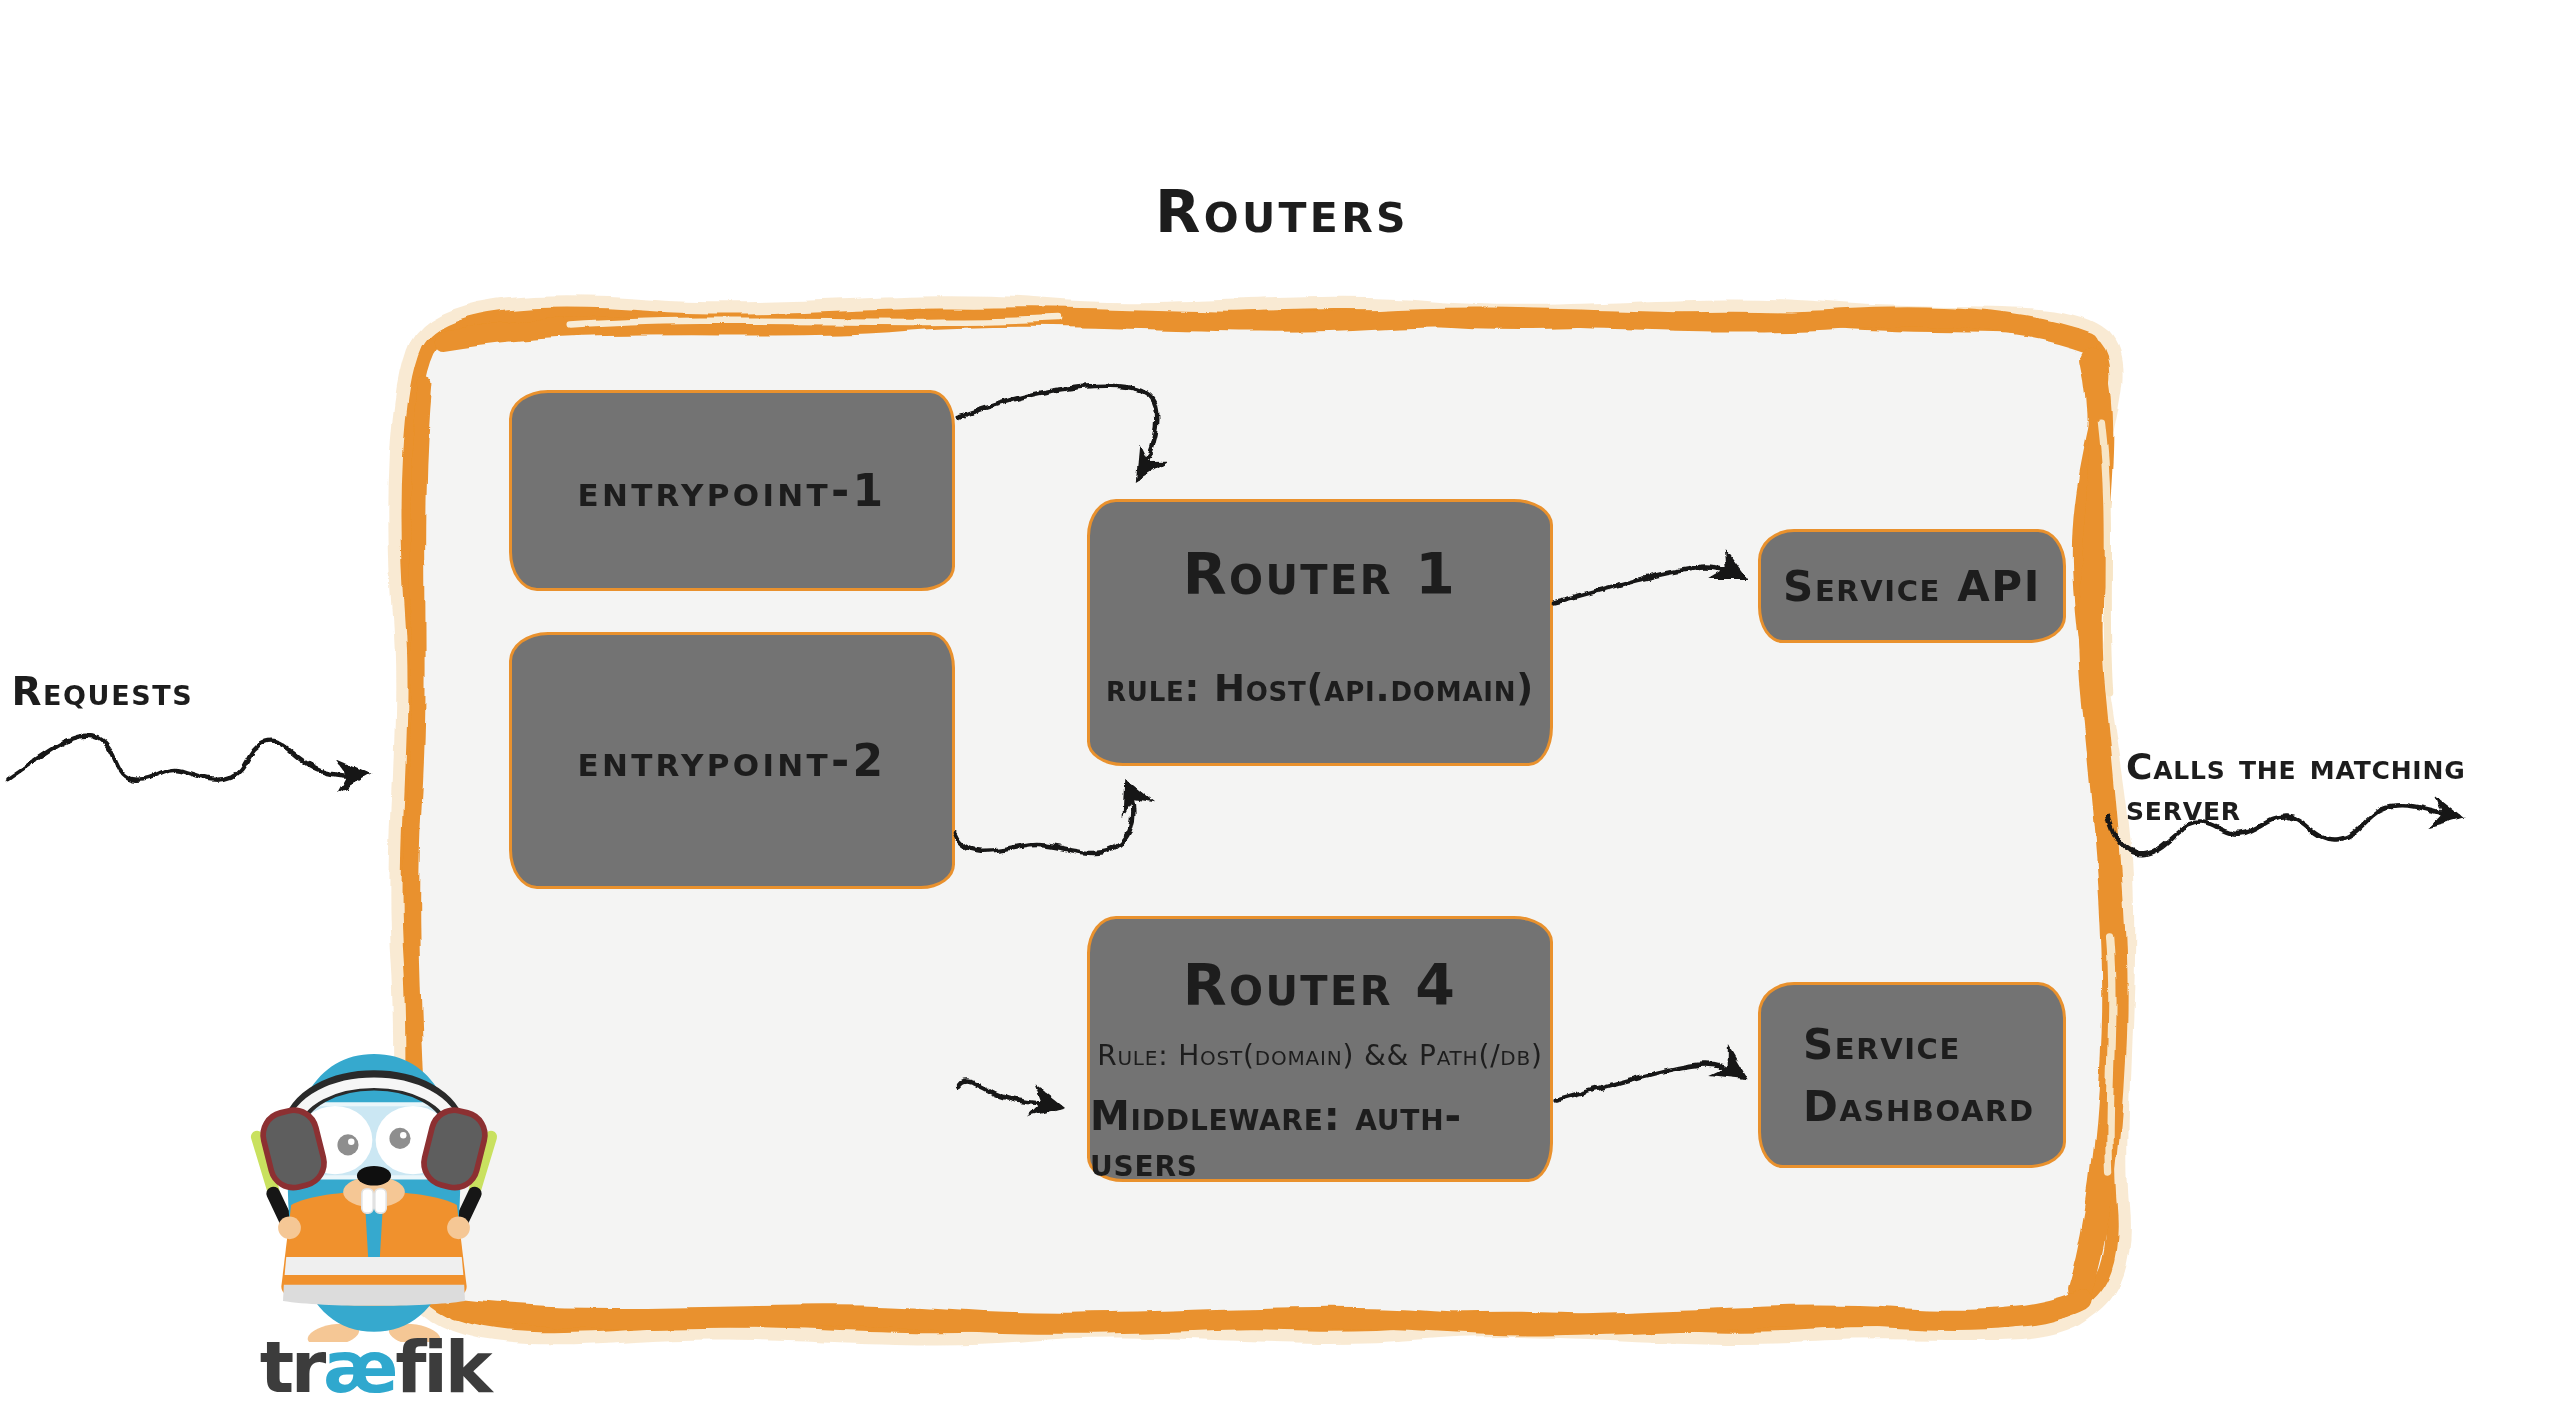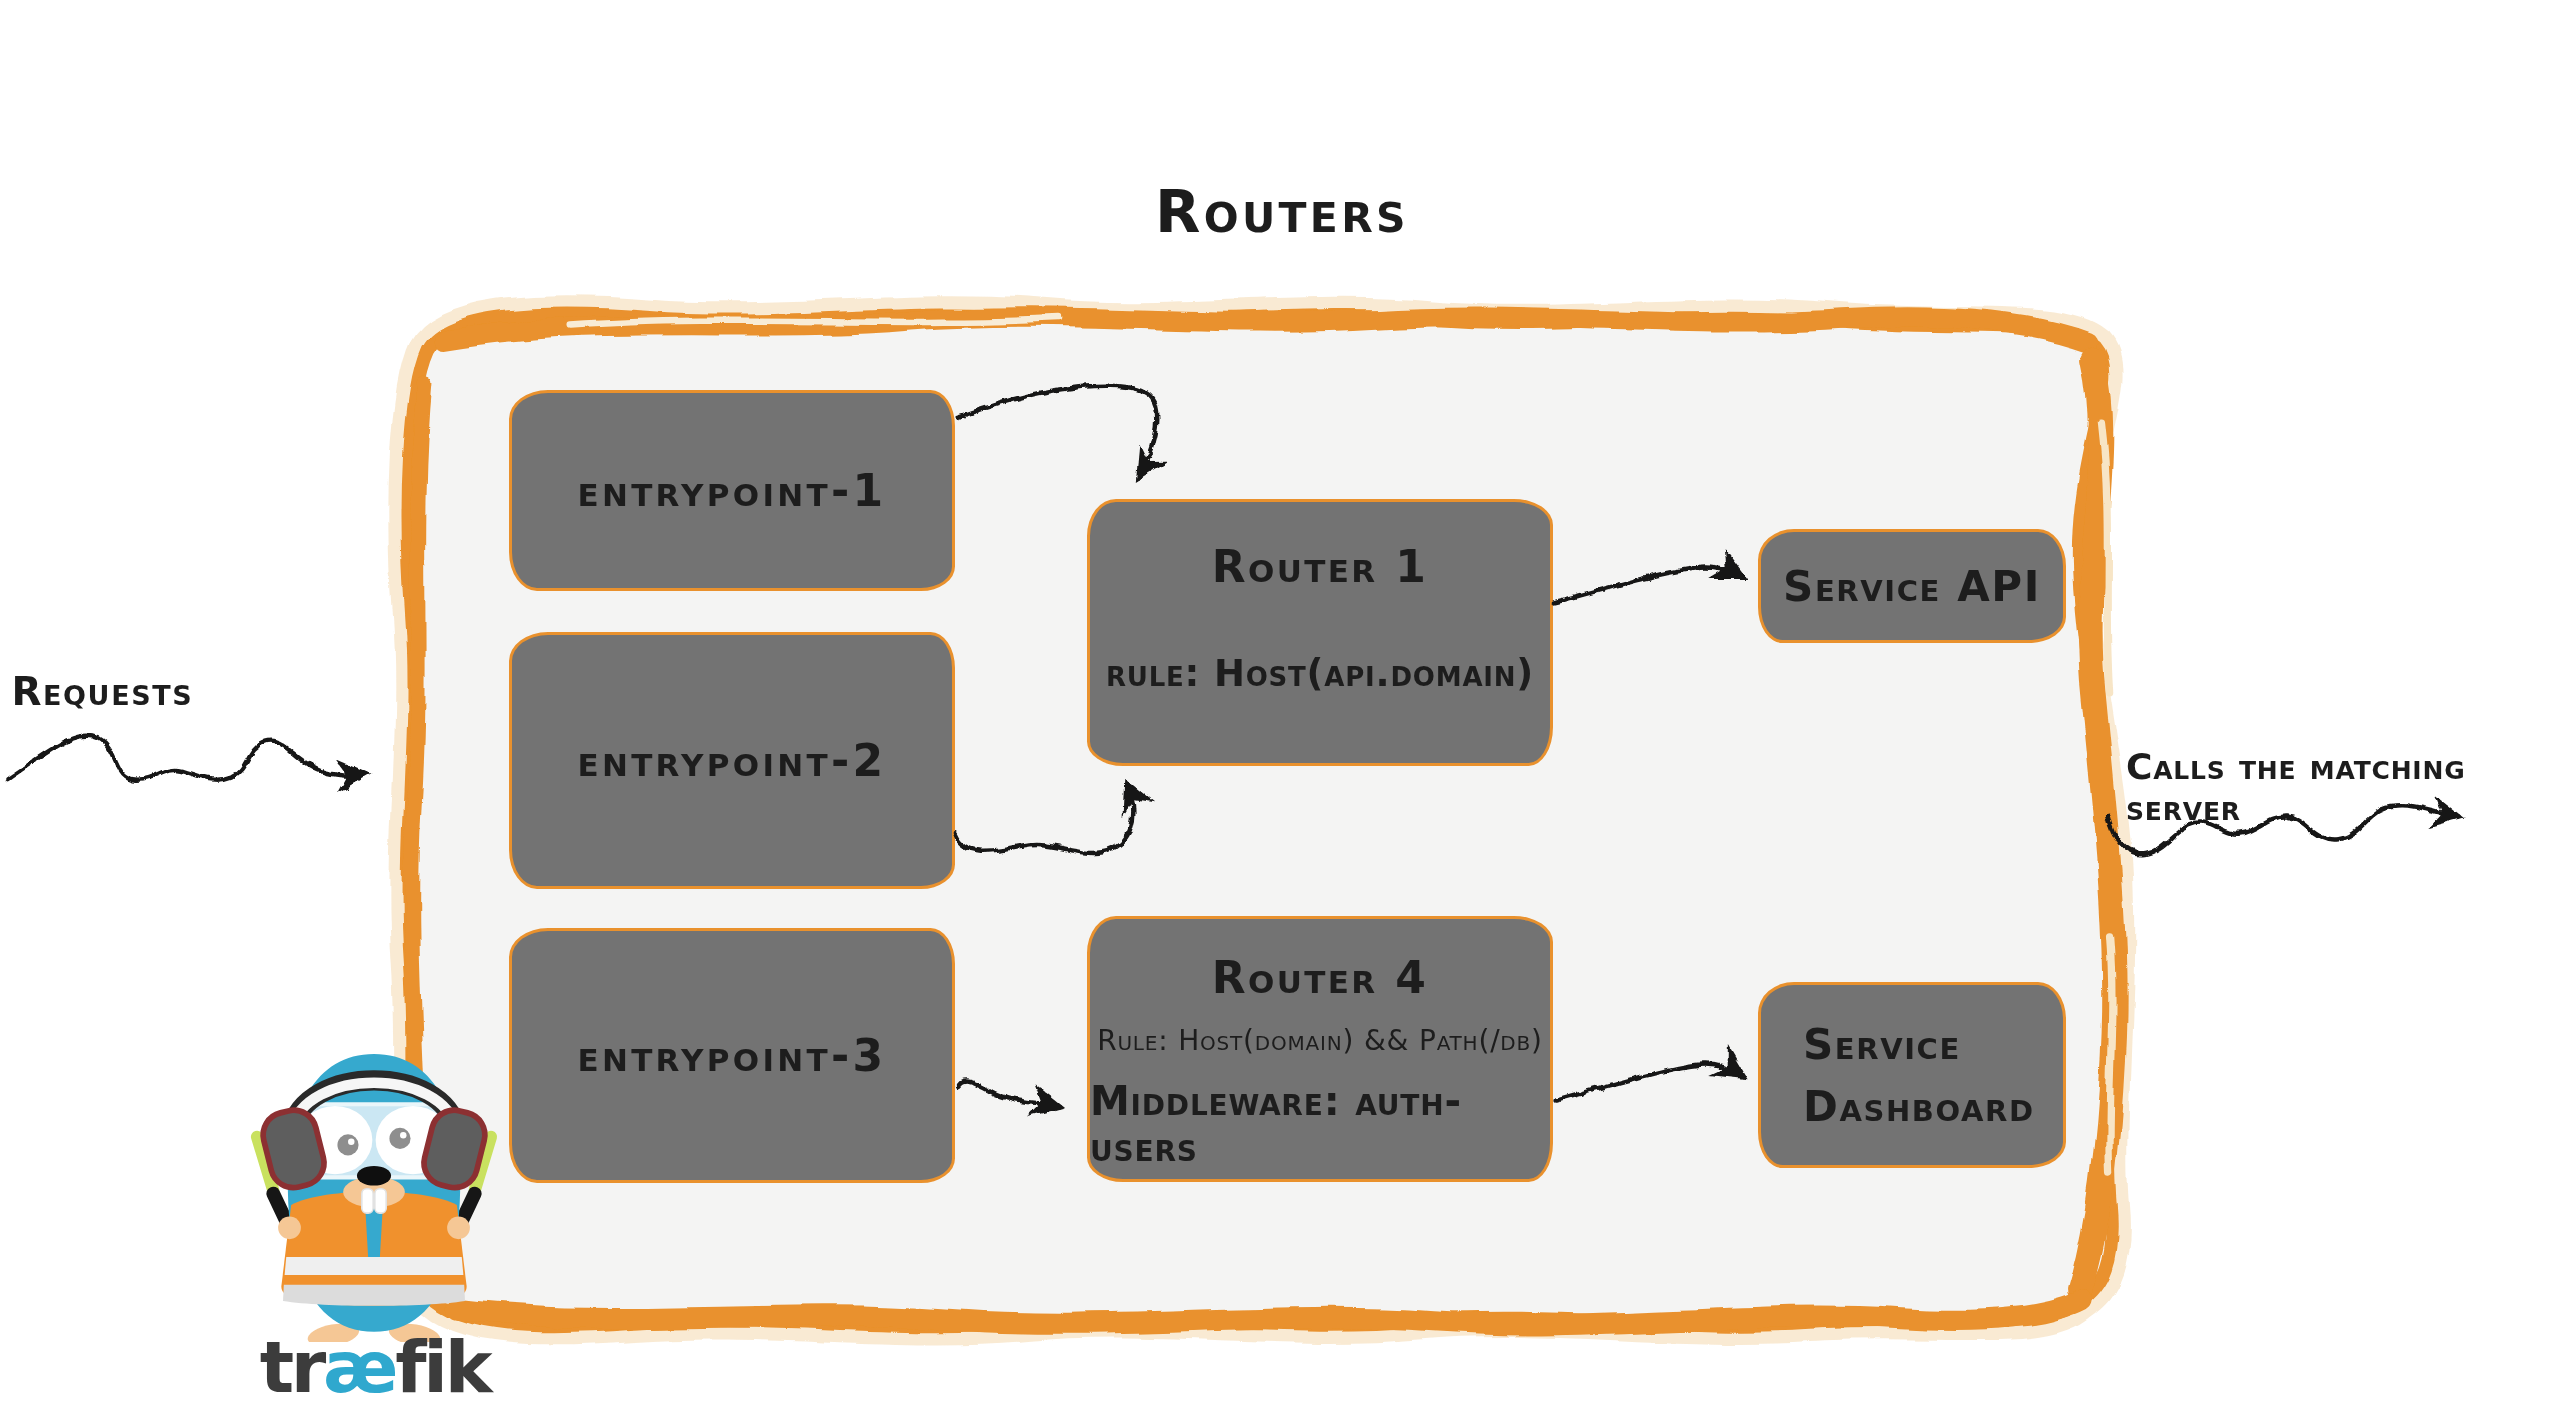--- a/index.html
+++ b/index.html
@@ -10,21 +10,21 @@
   .sc{font-variant:small-caps;}
 
   
   .node{position:absolute;background:#737373;border:3.3px solid #E9912D;
         display:flex;flex-direction:column;align-items:center;justify-content:center;
         box-sizing:border-box;}
   .ep{left:509px;width:446px;border-radius:39px 24.4px 34px 28px / 29px 36px 24.4px 39px;}
   .ep .lbl{font-size:44px;font-weight:600;letter-spacing:3.3px;}
   .rt{left:1087px;width:466px;border-radius:29px 39px 24.4px 36px / 37px 26px 39px 24.4px;}
   .svc{left:1758px;width:308px;border-radius:36px 28px 37px 24.4px / 31px 37px 26px 36px;}
-  .title-line{font-size:44px;font-weight:600;letter-spacing:2.4px;}
+  .title-line{font-size:57px;font-weight:600;letter-spacing:2.4px;}
   .rule-line{font-size:37px;font-weight:600;letter-spacing:0.8px;}
   .rule-line-sm{font-size:28px;font-weight:400;letter-spacing:0.8px;}
   .mw-line{font-size:40px;font-weight:600;letter-spacing:0.8px;}
   .svc-lbl{font-size:42px;font-weight:600;letter-spacing:1.6px;}
 
   .diagram-title{position:absolute;left:1111px;top:177px;width:342px;text-align:center;
         font-size:59px;font-weight:600;letter-spacing:3.3px;}
   .requests-label{position:absolute;left:11.4px;top:669px;font-size:39px;font-weight:600;letter-spacing:1.6px;}
   .calls-label{position:absolute;left:2126px;top:746px;width:456px;font-size:36px;font-weight:600;letter-spacing:0.8px;}
 
@@ -61,23 +61,20 @@
   <div class="diagram-title sc">Routers</div>
 
   <div class="requests-label sc">Requests</div>
   <div class="calls-label sc">Calls the matching server</div>
 
   <div class="node ep" style="top:390px;height:201px;">
     <span class="lbl sc">entrypoint-1</span>
   </div>
   <div class="node ep" style="top:632px;height:257px;">
     <span class="lbl sc">entrypoint-2</span>
-  </div>
-  <div class="node ep" style="top:928px;height:255px;">
-    <span class="lbl sc">entrypoint-3</span>
   </div>
 
   <div class="node rt" style="top:499px;height:267px;justify-content:flex-start;padding-top:39px;gap:60px;">
     <span class="title-line sc">Router 1</span>
     <span class="rule-line sc">rule: Host(api.domain)</span>
   </div>
   <div class="node rt" style="top:916px;height:266px;justify-content:flex-start;padding-top:33px;gap:21px;">
     <span class="title-line sc">Router 4</span>
     <span class="rule-line-sm sc">Rule: Host(domain) &amp;&amp; Path(/db)</span>
     <span class="mw-line sc">Middleware: auth-users</span>

